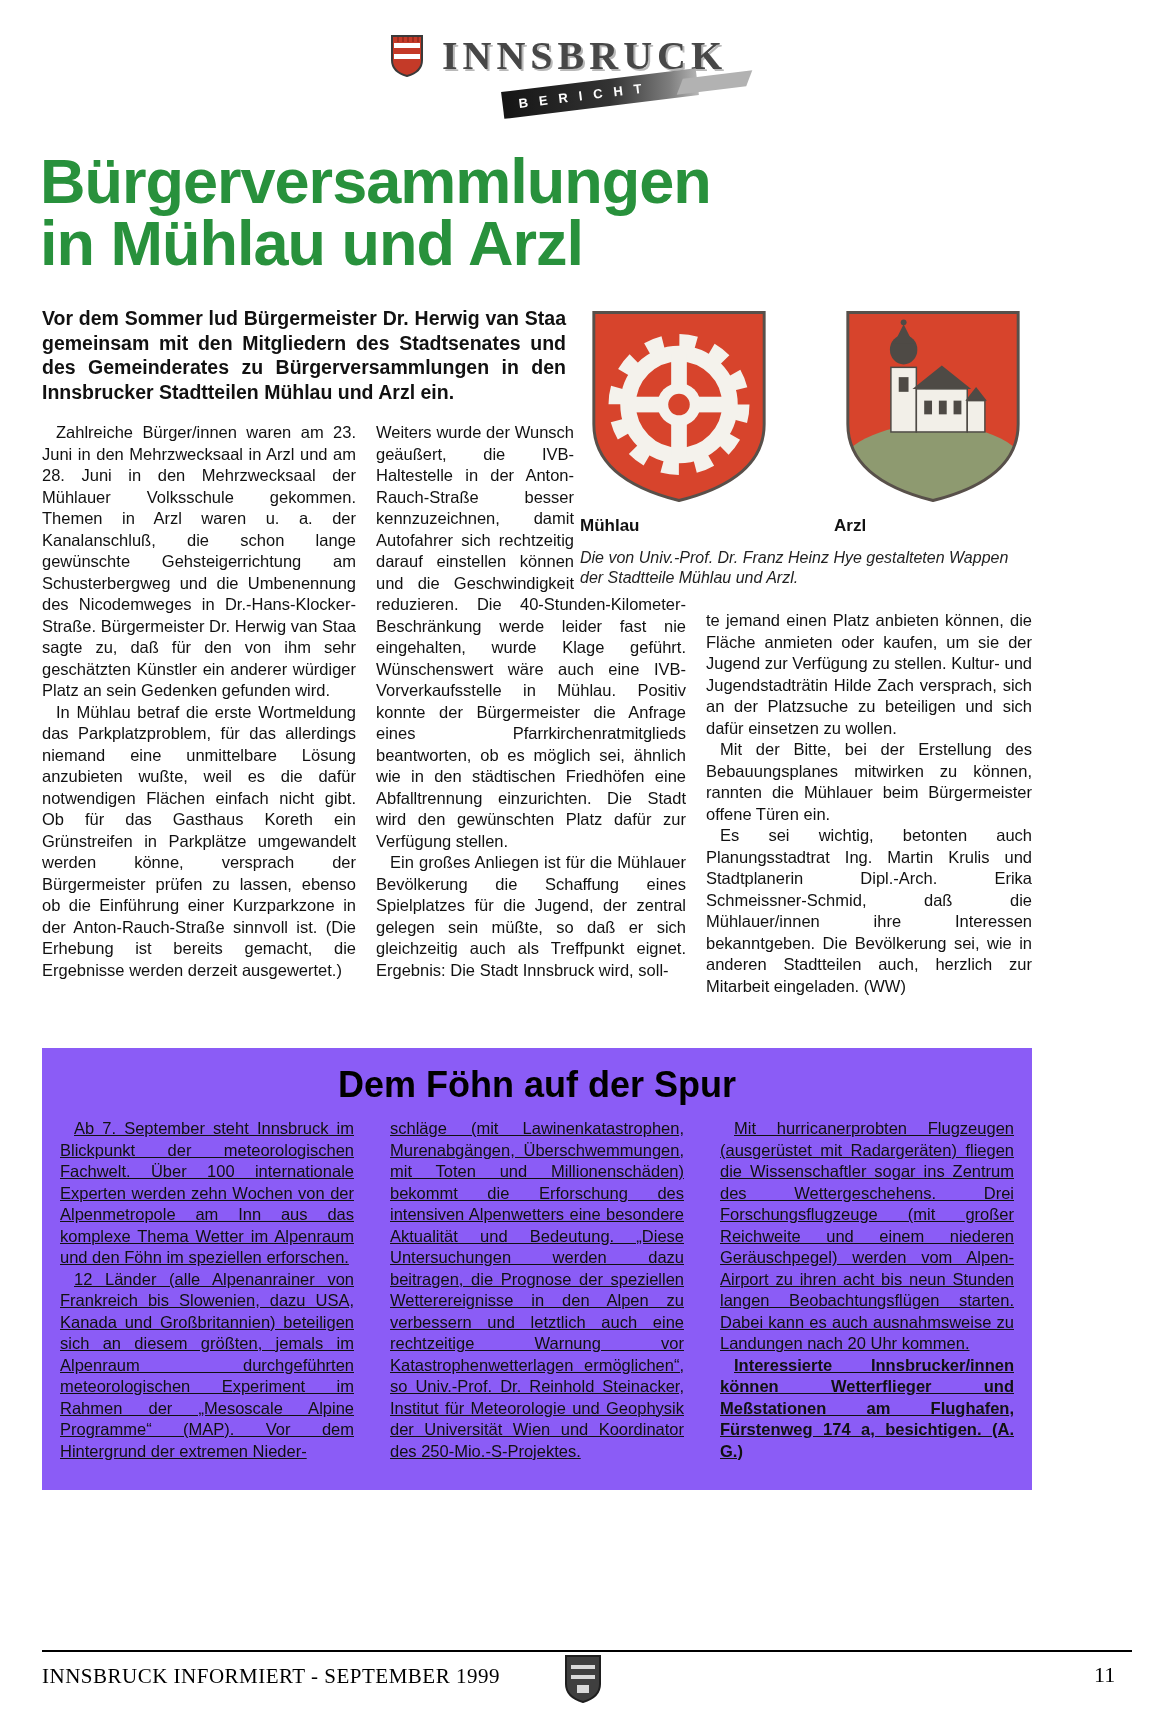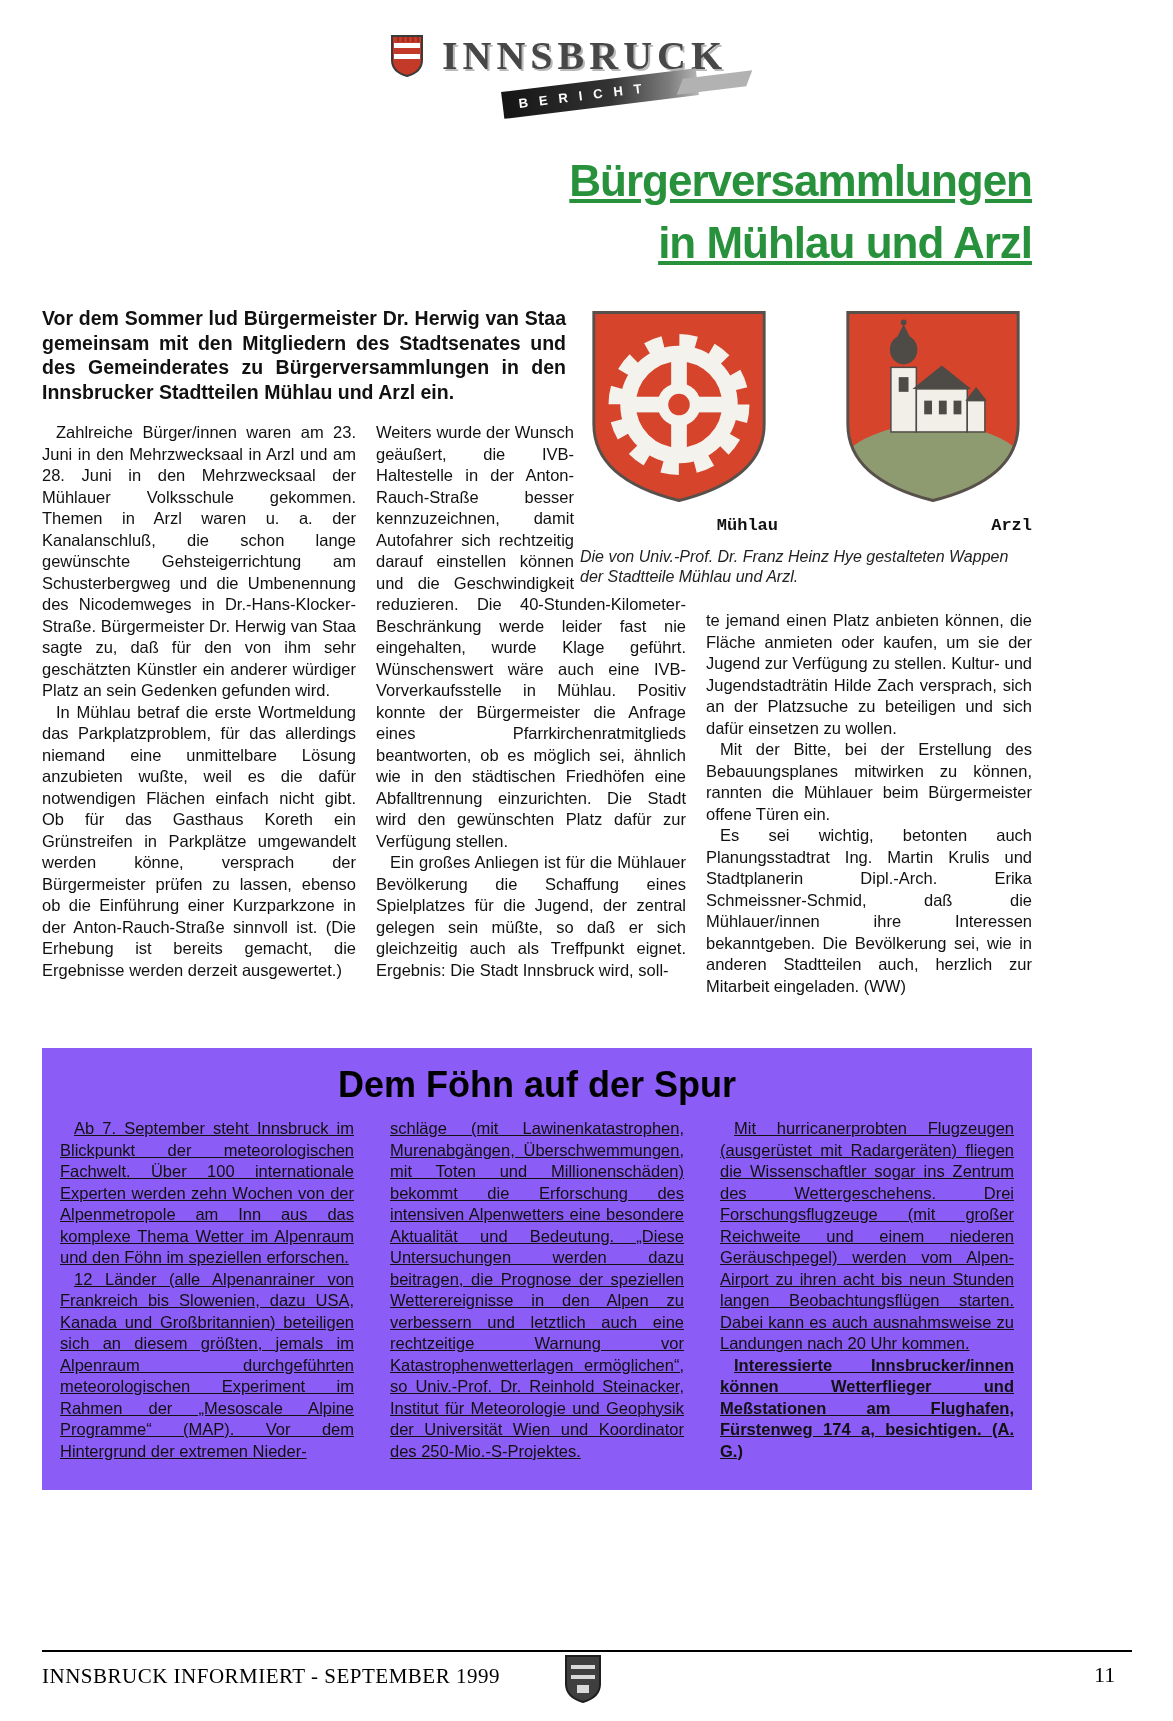--- a/index.html
+++ b/index.html
@@ -22,34 +22,34 @@
     transform:rotate(-7deg); display:flex; align-items:center; z-index:2;
   }
   .banner::after {
     content:""; position:absolute; right:-52px; top:9px; width:70px; height:15px;
     background:#b2b2b2; transform:skewX(-28deg); z-index:-1;
   }
   .banner span { color:#fff; font-size:13px; font-weight:700; letter-spacing:11px; padding-left:16px; white-space:nowrap; }
 
   
   .headline {
-    position:absolute; top:150px; left:40px; width:992px; text-align:right;
-    color:#28913c; font-weight:700; font-size:44px; line-height:62px; letter-spacing:-1px;text-decoration:underline;
+    position:absolute; top:150px; left:40px; width:992px; text-align:left;
+    color:#28913c; font-weight:700; font-size:63px; line-height:62px; letter-spacing:-1px;
   }
 
   
   .intro {
     position:absolute; top:306px; left:42px; width:524px;
     font-size:19.5px; line-height:24.5px; font-weight:700; text-align:justify;
   }
 
   
   .wappen { position:absolute; top:306px; left:580px; width:452px; }
   .shield-row { display:flex; justify-content:space-between; }
-  .shield-block { width:198px; text-align:right;font-family:Liberation Mono, monospace; }
+  .shield-block { width:198px; text-align:left; }
   .coat-svg { width:186px; height:202px; display:block; margin:0 auto; }
   .shield-label { font-weight:700; font-size:17px; margin-top:8px; }
   .wappen-caption {
     margin-top:12px; font-style:italic; font-size:16px; line-height:20px;
     color:#222; text-align:left;
   }
 
   
   .col { position:absolute; font-size:16.5px; line-height:21.5px; text-align:justify; hyphens:auto; }
   .col p { margin:0; text-indent:14px; }

